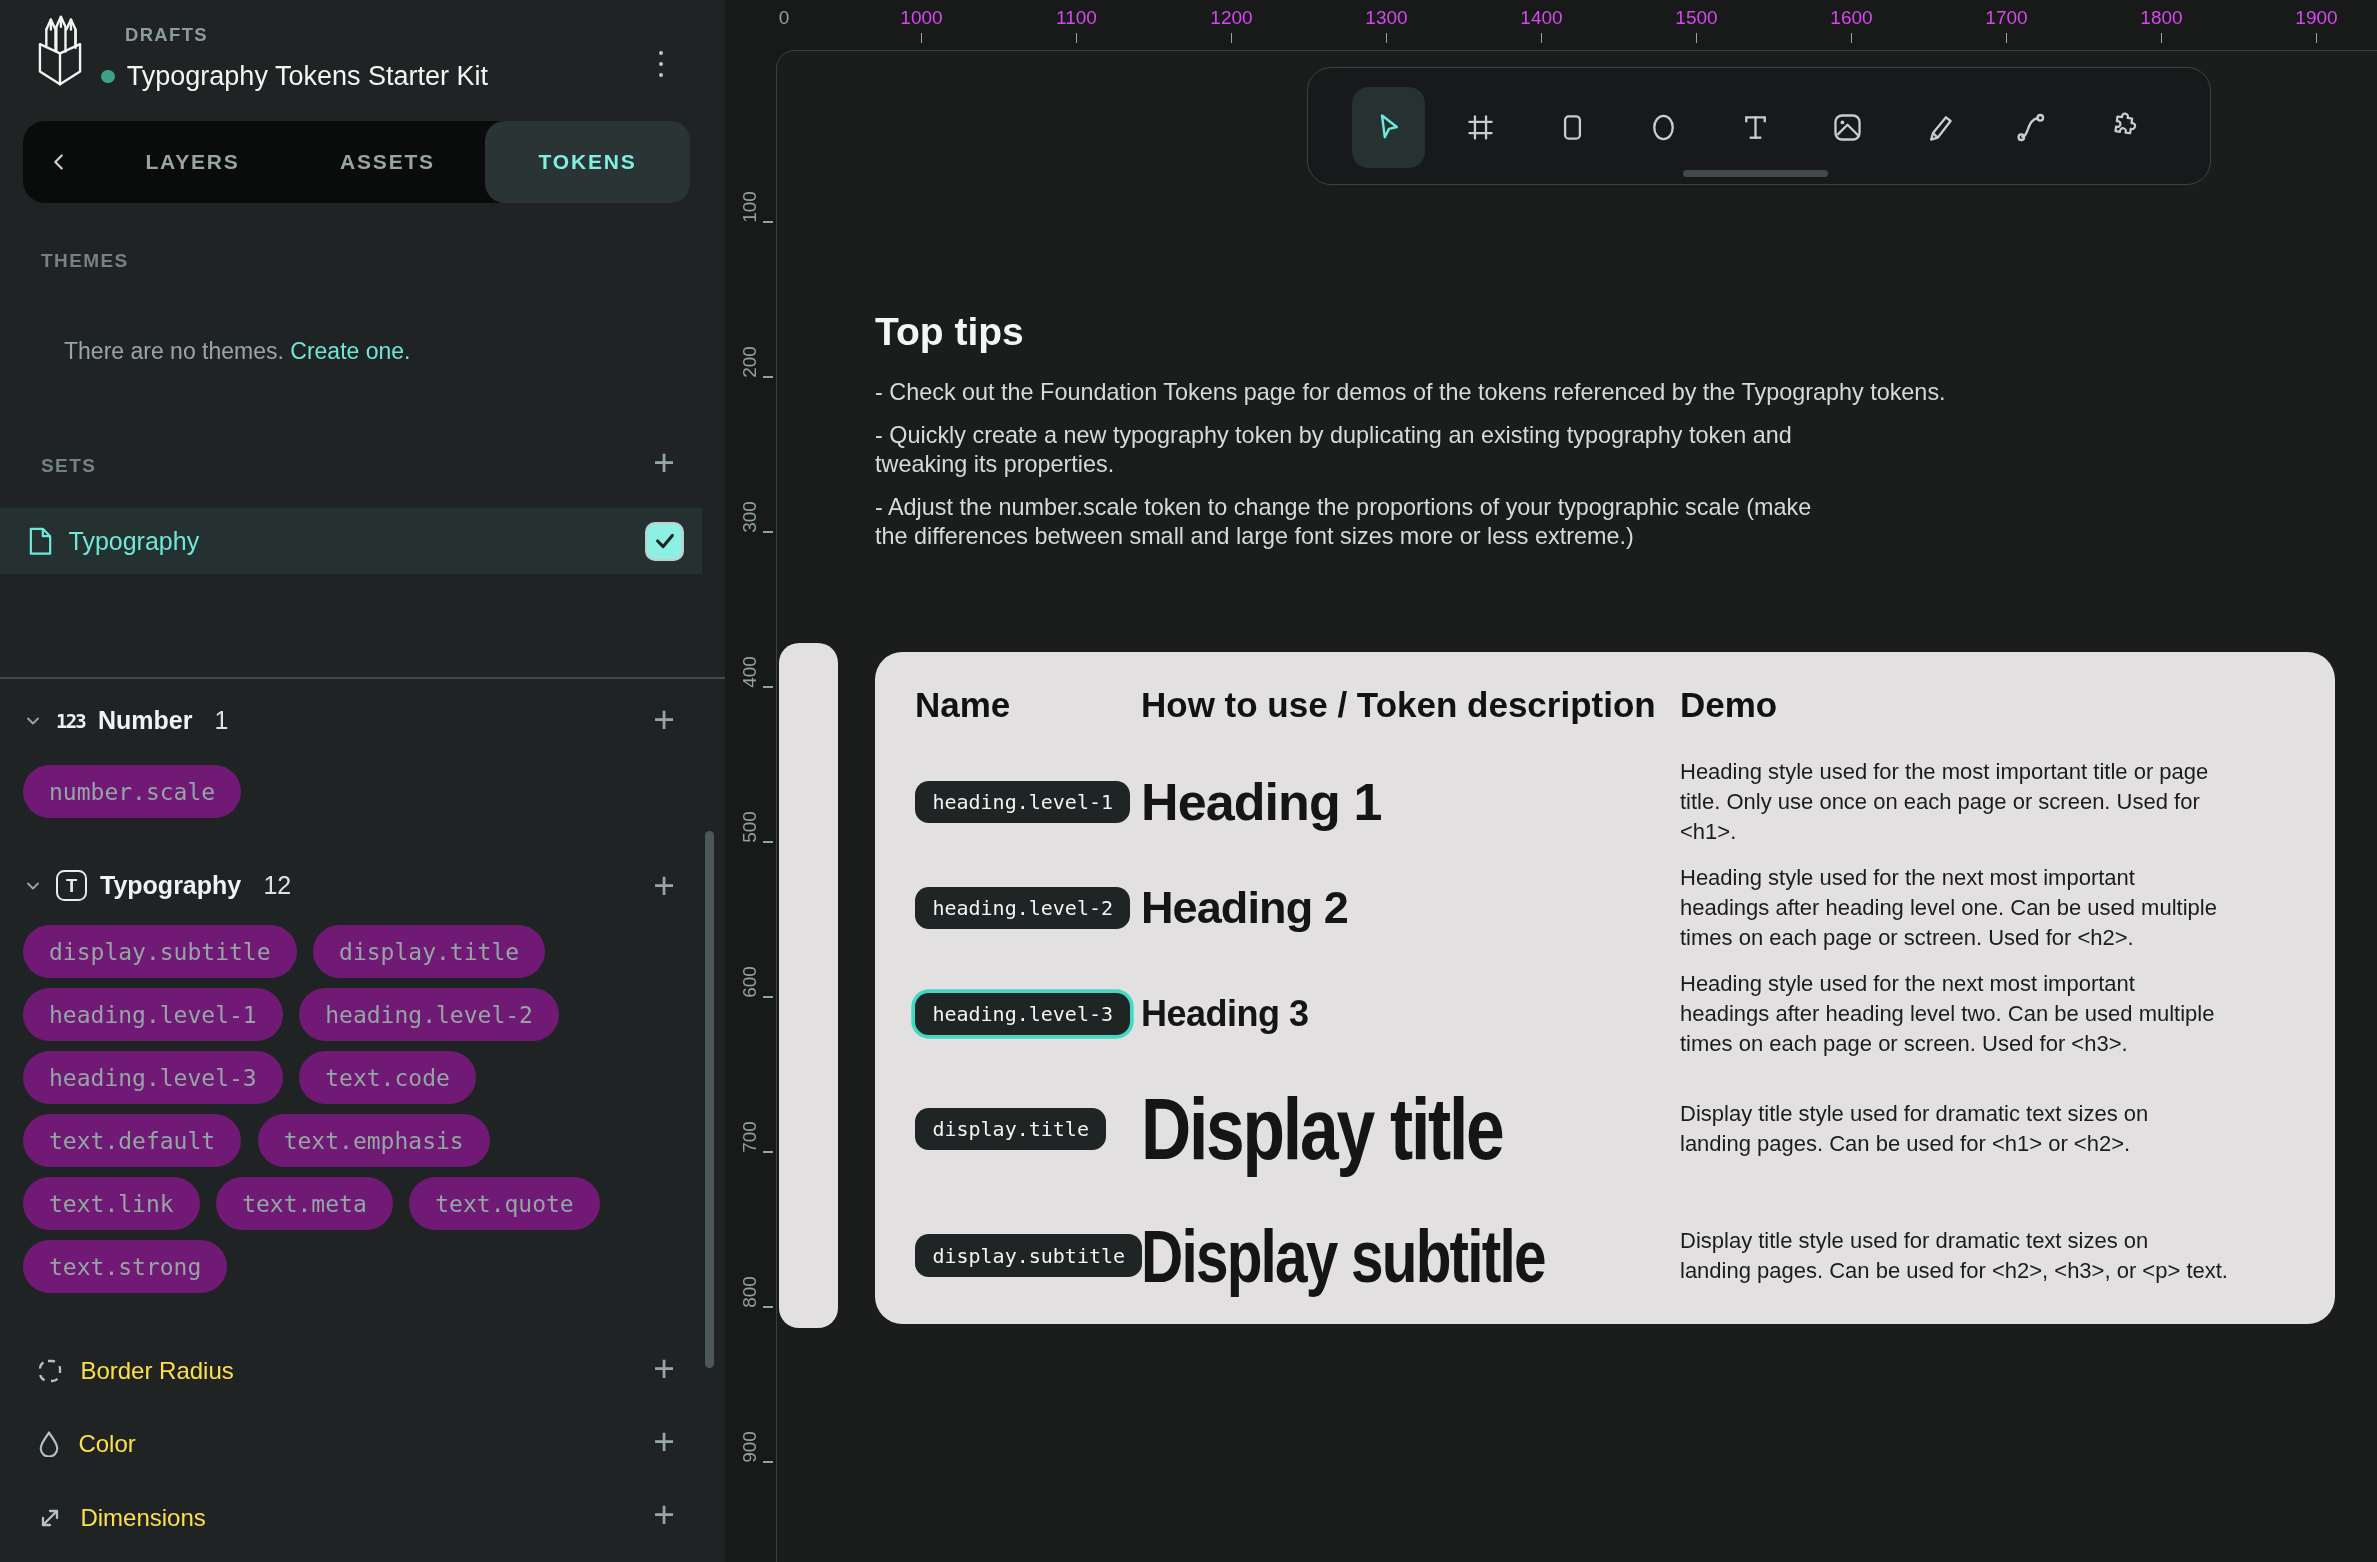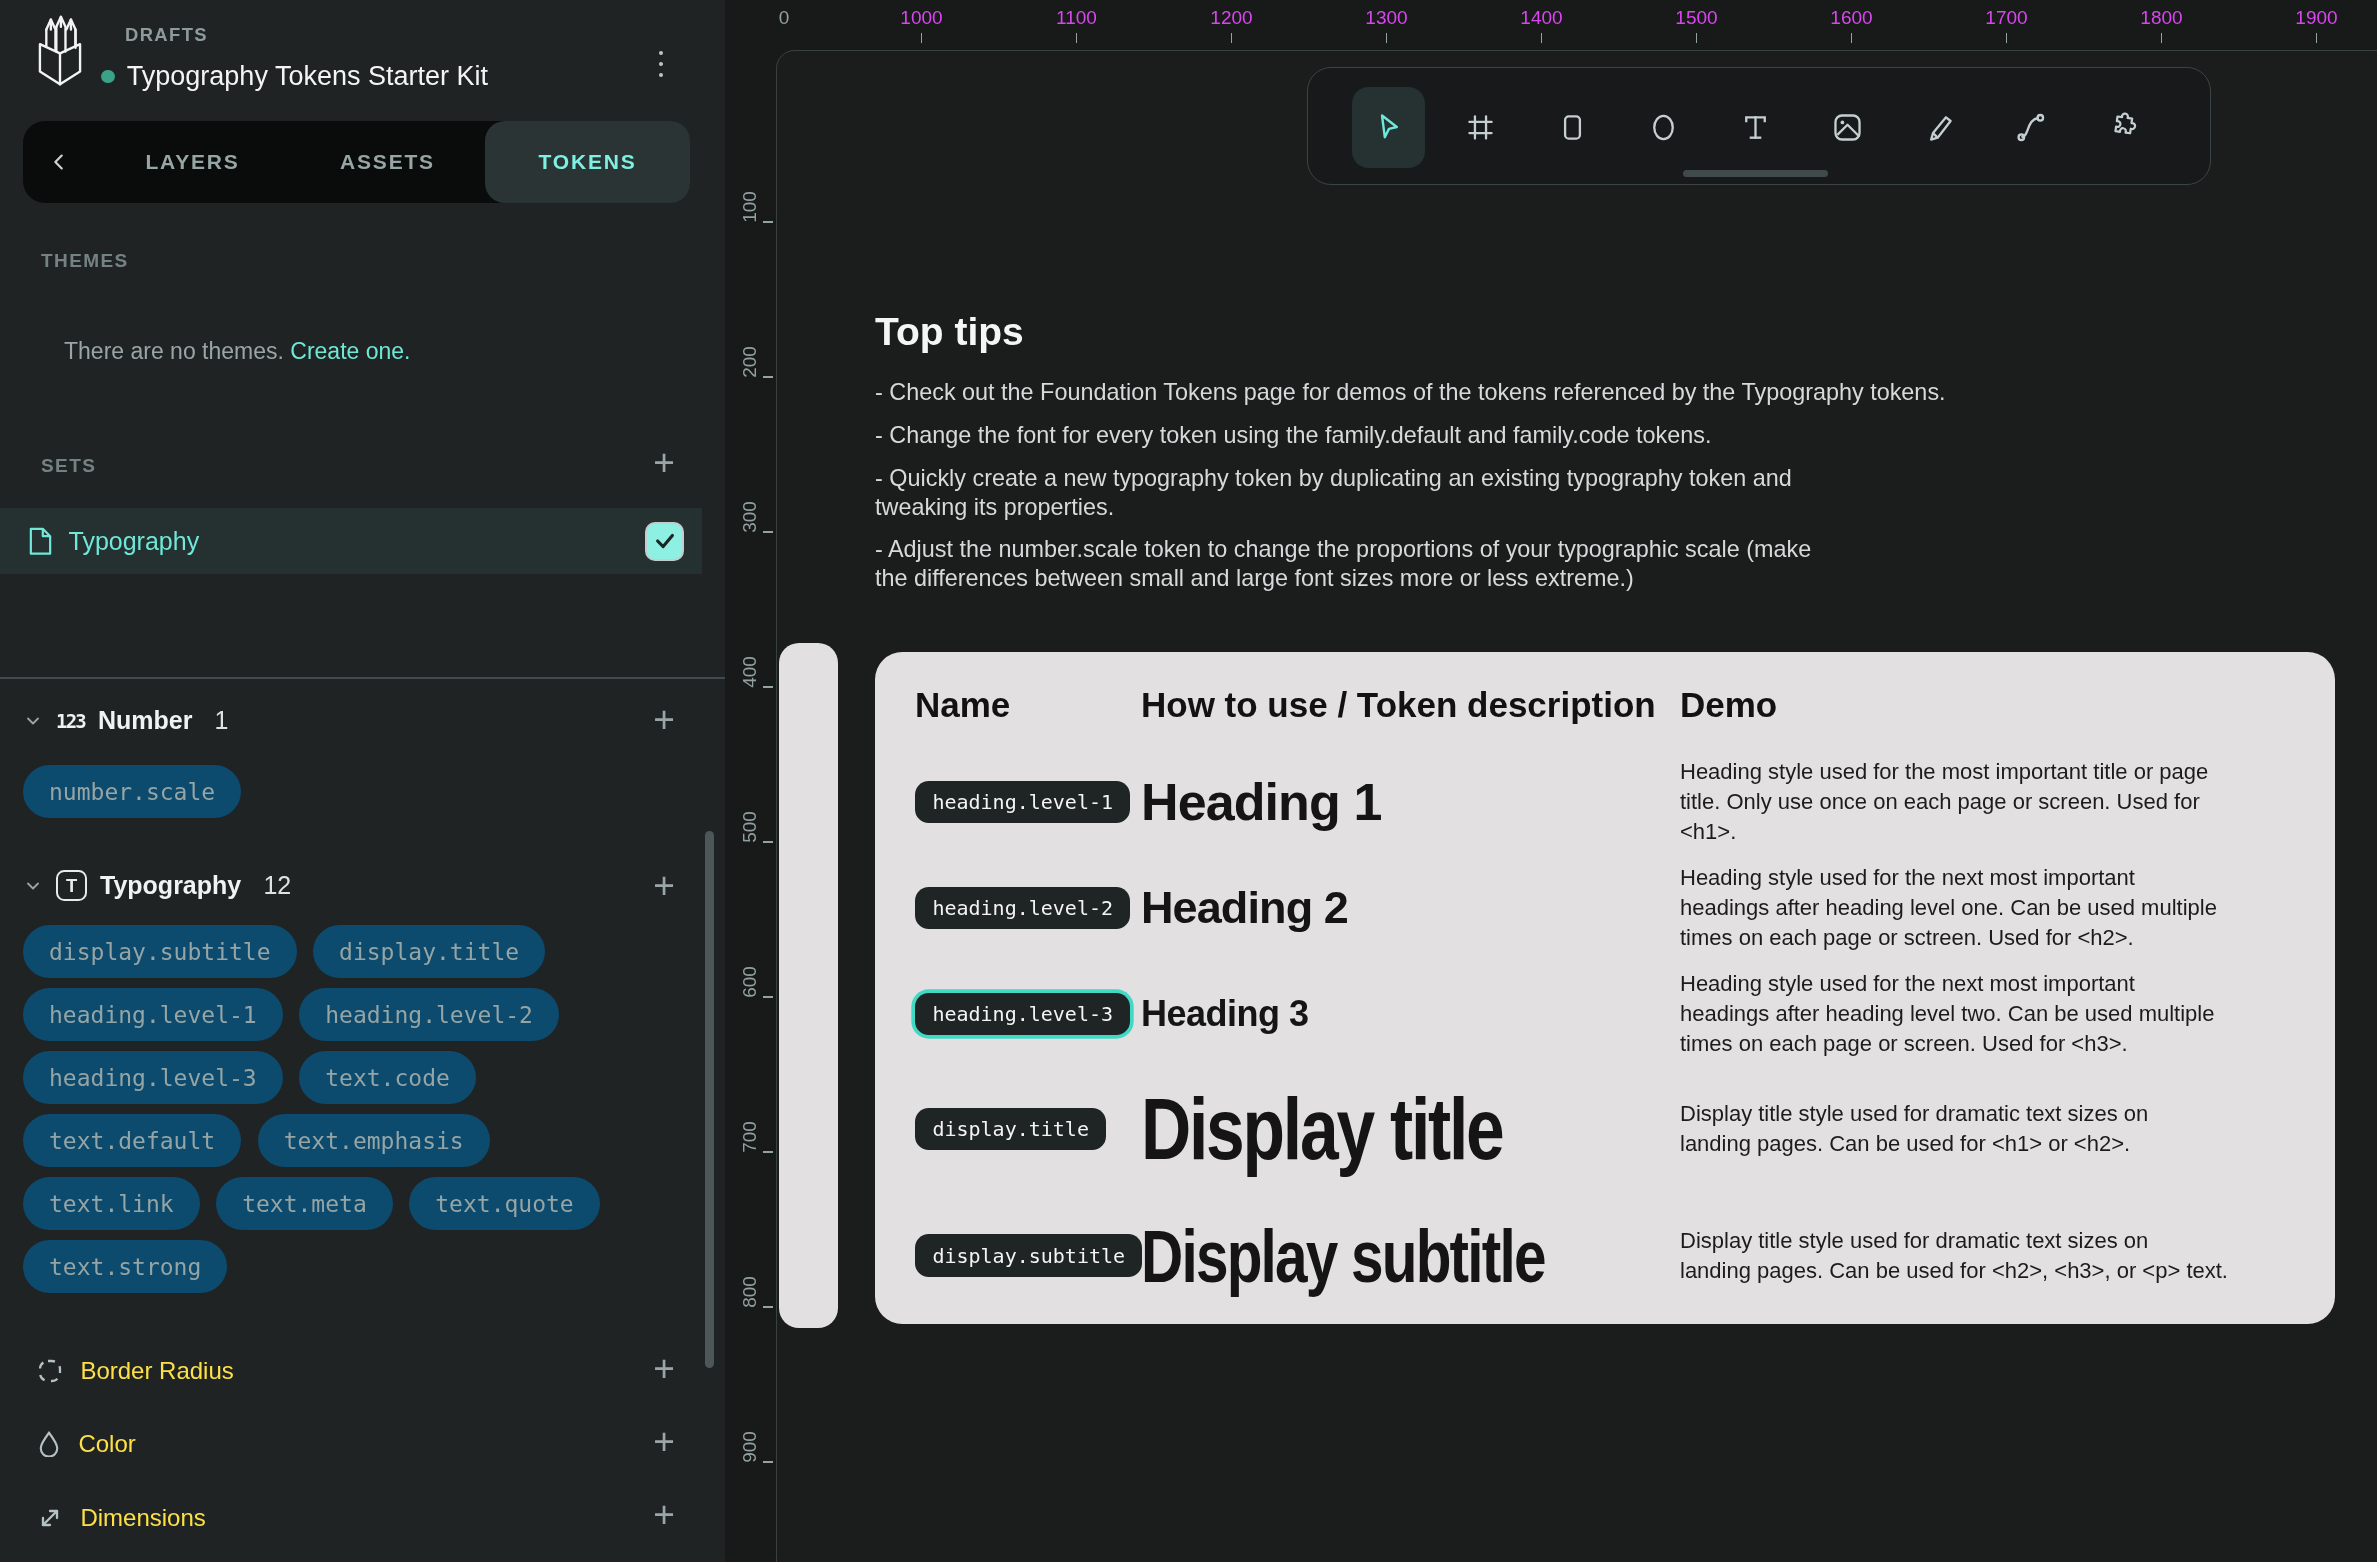--- a/index.html
+++ b/index.html
@@ -50,21 +50,21 @@
   .grp { left:23px; width:661px; height:51px; display:flex; align-items:center; gap:13px; }
   .grp-label { font-size:25px; font-weight:600; color:#f0f3f3; }
   .grp-count { font-size:25px; color:#dde3e3; margin-left:9.2px; }
   .icon-123 { font-family:"DejaVu Sans Mono", monospace; font-size:19px; font-weight:700;
               letter-spacing:-1.8px; color:#eef2f2; }
   .icon-tbox { width:31px; height:31px; border:2.3px solid #e6ebeb; border-radius:8.3px;
                display:flex; align-items:center; justify-content:center; font-size:18.4px;
                font-weight:700; color:#e6ebeb; }
 
   .chip { display:inline-flex; align-items:center; height:53px; padding:0 26px;
-          background:#0c4a6e; border-radius:27px; font-family:"DejaVu Sans Mono", monospace;
+          background:#701a75; border-radius:27px; font-family:"DejaVu Sans Mono", monospace;
           font-size:23px; color:#95a5a5; cursor:pointer; white-space:nowrap; }
   .chips-wrap { display:flex; flex-wrap:wrap; gap:10px 16.5px; }
 
   .fg { left:37px; width:643px; height:57px; display:flex; align-items:center; gap:17.4px; }
   .fg-label { font-size:24px; font-weight:500; color:#fde047; }
 
   .scroll-thumb { left:705px; top:831px; width:9.2px; height:537px; border-radius:4.6px;
                   background:#4d5757; cursor:grab; }
 
   
@@ -355,21 +355,20 @@
       <svg width="37" height="37" viewBox="0 0 40 40" fill="none" stroke="#c5cfcf" stroke-width="2.4" stroke-linejoin="round" transform="rotate(8)">
         <path d="M13 9 h5 a3.2 3.2 0 1 1 6 0 h5 v5 a3.2 3.2 0 1 1 0 6 v5 h-5 a3.2 3.2 0 1 0 -6 0 h-5 v-5 a3.2 3.2 0 1 0 0 -6 z"></path>
       </svg>
     </span>
     <span class="tool-handle"></span>
   </div>
 
   <section class="abs tips">
     <h2 class="tips-title">Top tips</h2>
     <p class="tip">- Check out the Foundation Tokens page for demos of the tokens referenced by the Typography tokens.</p>
-    <p class="tip">- Change the font for every token using the family.default and family.code tokens.</p>
     <p class="tip">- Quickly create a new typography token by duplicating an existing typography token and
 tweaking its properties.</p>
     <p class="tip">- Adjust the number.scale token to change the proportions of your typographic scale (make
 the differences between small and large font sizes more or less extreme.)</p>
   </section>
 
   <section class="abs table-panel">
     <div class="th">Name</div>
     <div class="th">How to use / Token description</div>
     <div class="th">Demo</div>

